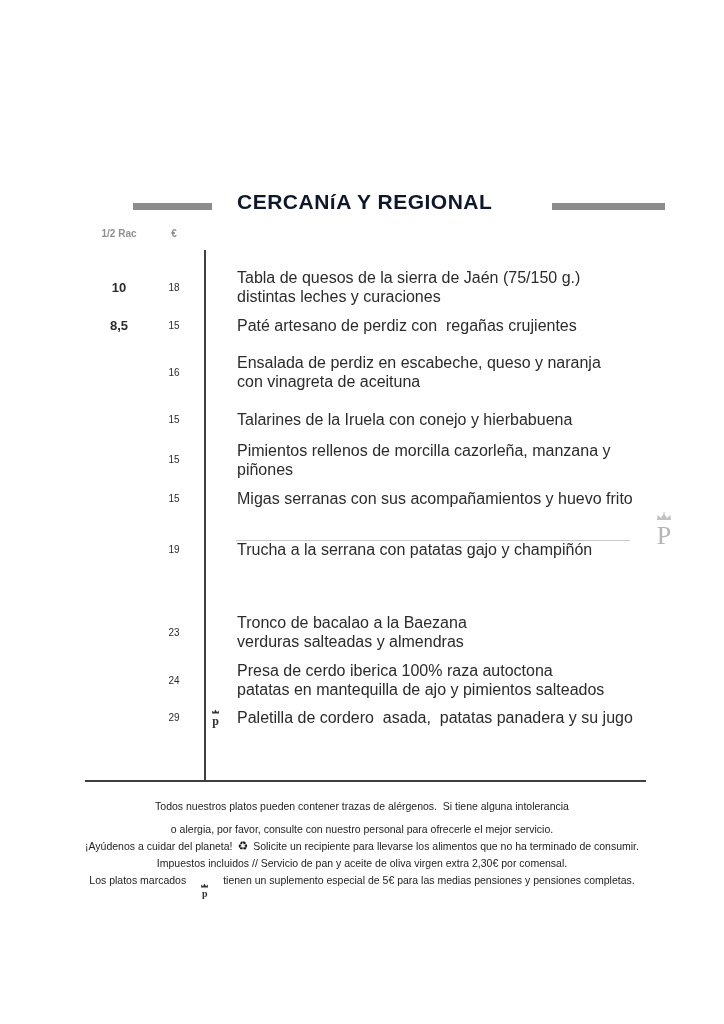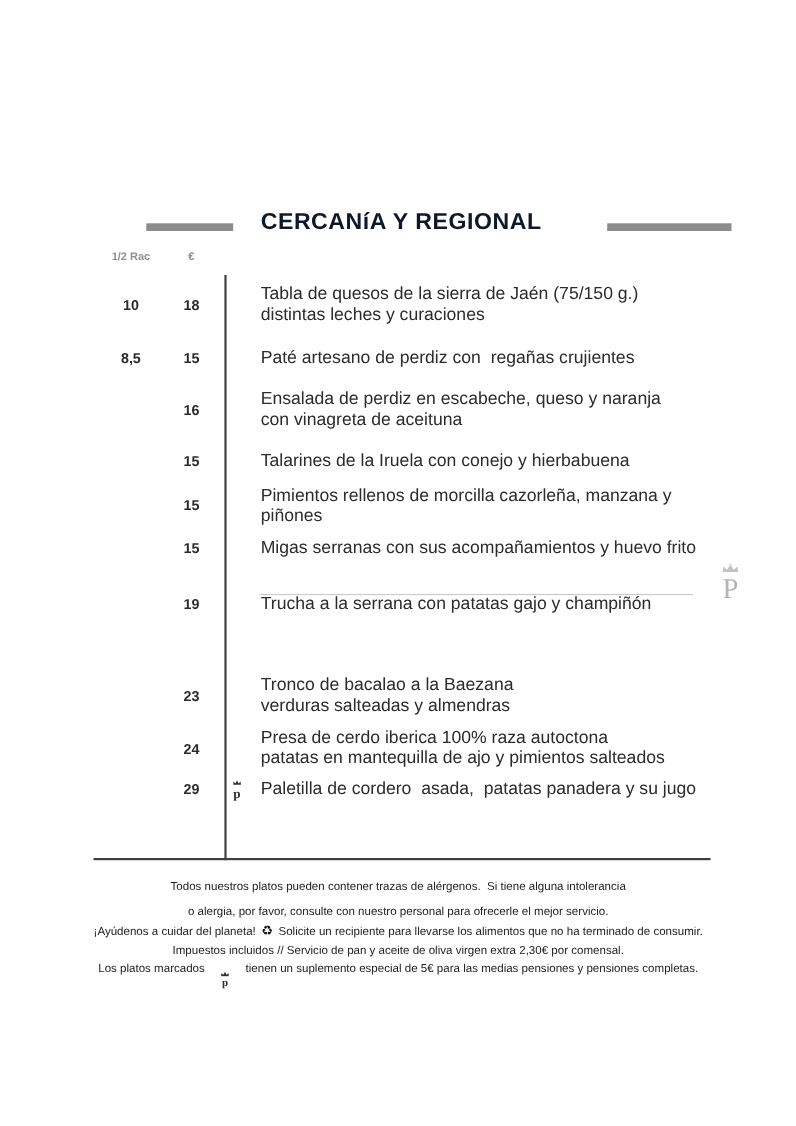--- a/index.html
+++ b/index.html
@@ -24,21 +24,21 @@
   .col-head{position:absolute;top:228px;font-size:10px;font-weight:bold;color:#8f8f8f;text-align:center;}
   .col-head.half{left:88px;width:62px;}
   .col-head.euro{left:150px;width:48px;}
   
   .v-rule{position:absolute;left:204px;top:250px;width:2px;height:532px;background:#3f3f3f;}
   .bottom-rule{position:absolute;left:85px;top:780px;width:561px;height:2px;background:#3f3f3f;}
   .mid-rule{position:absolute;left:236px;top:540px;width:394px;height:1px;background:#c9c9c9;}
   
   .row{position:absolute;left:0;width:724px;display:flex;align-items:center;}
   .cell-half{margin-left:95px;width:48px;text-align:center;font-size:13px;font-weight:bold;flex:none;}
-  .cell-price{margin-left:7px;width:48px;text-align:center;font-size:13px;font-weight:bold;flex:none;}
+  .cell-price{margin-left:7px;width:48px;text-align:center;font-size:10px;font-weight:normal;flex:none;}
   .cell-text{margin-left:39px;width:430px;font-size:16px;line-height:19px;flex:none;}
   .dish-line{white-space:pre-wrap;}
   
   .pmark{position:absolute;left:211px;top:50%;transform:translateY(-50%);
     display:inline-flex;flex-direction:column;align-items:center;line-height:1;}
   .pmark .pletter{font-family:"Liberation Serif", serif;font-size:12px;font-weight:bold;color:#333;margin-top:1px;}
   .pmark svg{display:block;}
   
   .logo{position:absolute;left:646px;top:512px;width:36px;display:flex;flex-direction:column;align-items:center;}
   .logo .logo-letter{font-family:"Liberation Serif", serif;font-size:26px;color:#b5b5b5;line-height:1;margin-top:2px;}
@@ -66,21 +66,21 @@
   <div class="mid-rule"></div>
   <div class="bottom-rule"></div>
 
   <div class="logo">
     <svg width="18" height="9" viewBox="0 0 18 9">
       <path d="M2 8 L2.6 3 L6 6 L9 1.2 L12 6 L15.4 3 L16 8 Z M9 0.2 a0.9 0.9 0 1 0 0.01 0 Z" fill="#c2c2c2"></path>
     </svg>
     <span class="logo-letter">P</span>
   </div>
 
-  <div class="row" style="top:258px;height:38px;align-items:center;">
+  <div class="row" style="top:268px;height:38px;align-items:center;">
     <div class="cell-half">10</div>
     <div class="cell-price">18</div>
     <div class="cell-text">
       <div class="dish-line">Tabla de quesos de la sierra de Jaén (75/150 g.)</div>
       <div class="dish-line">distintas leches y curaciones</div>
     </div>
   </div>
 
   <div class="row" style="top:316px;height:19px;">
     <div class="cell-half">8,5</div>

